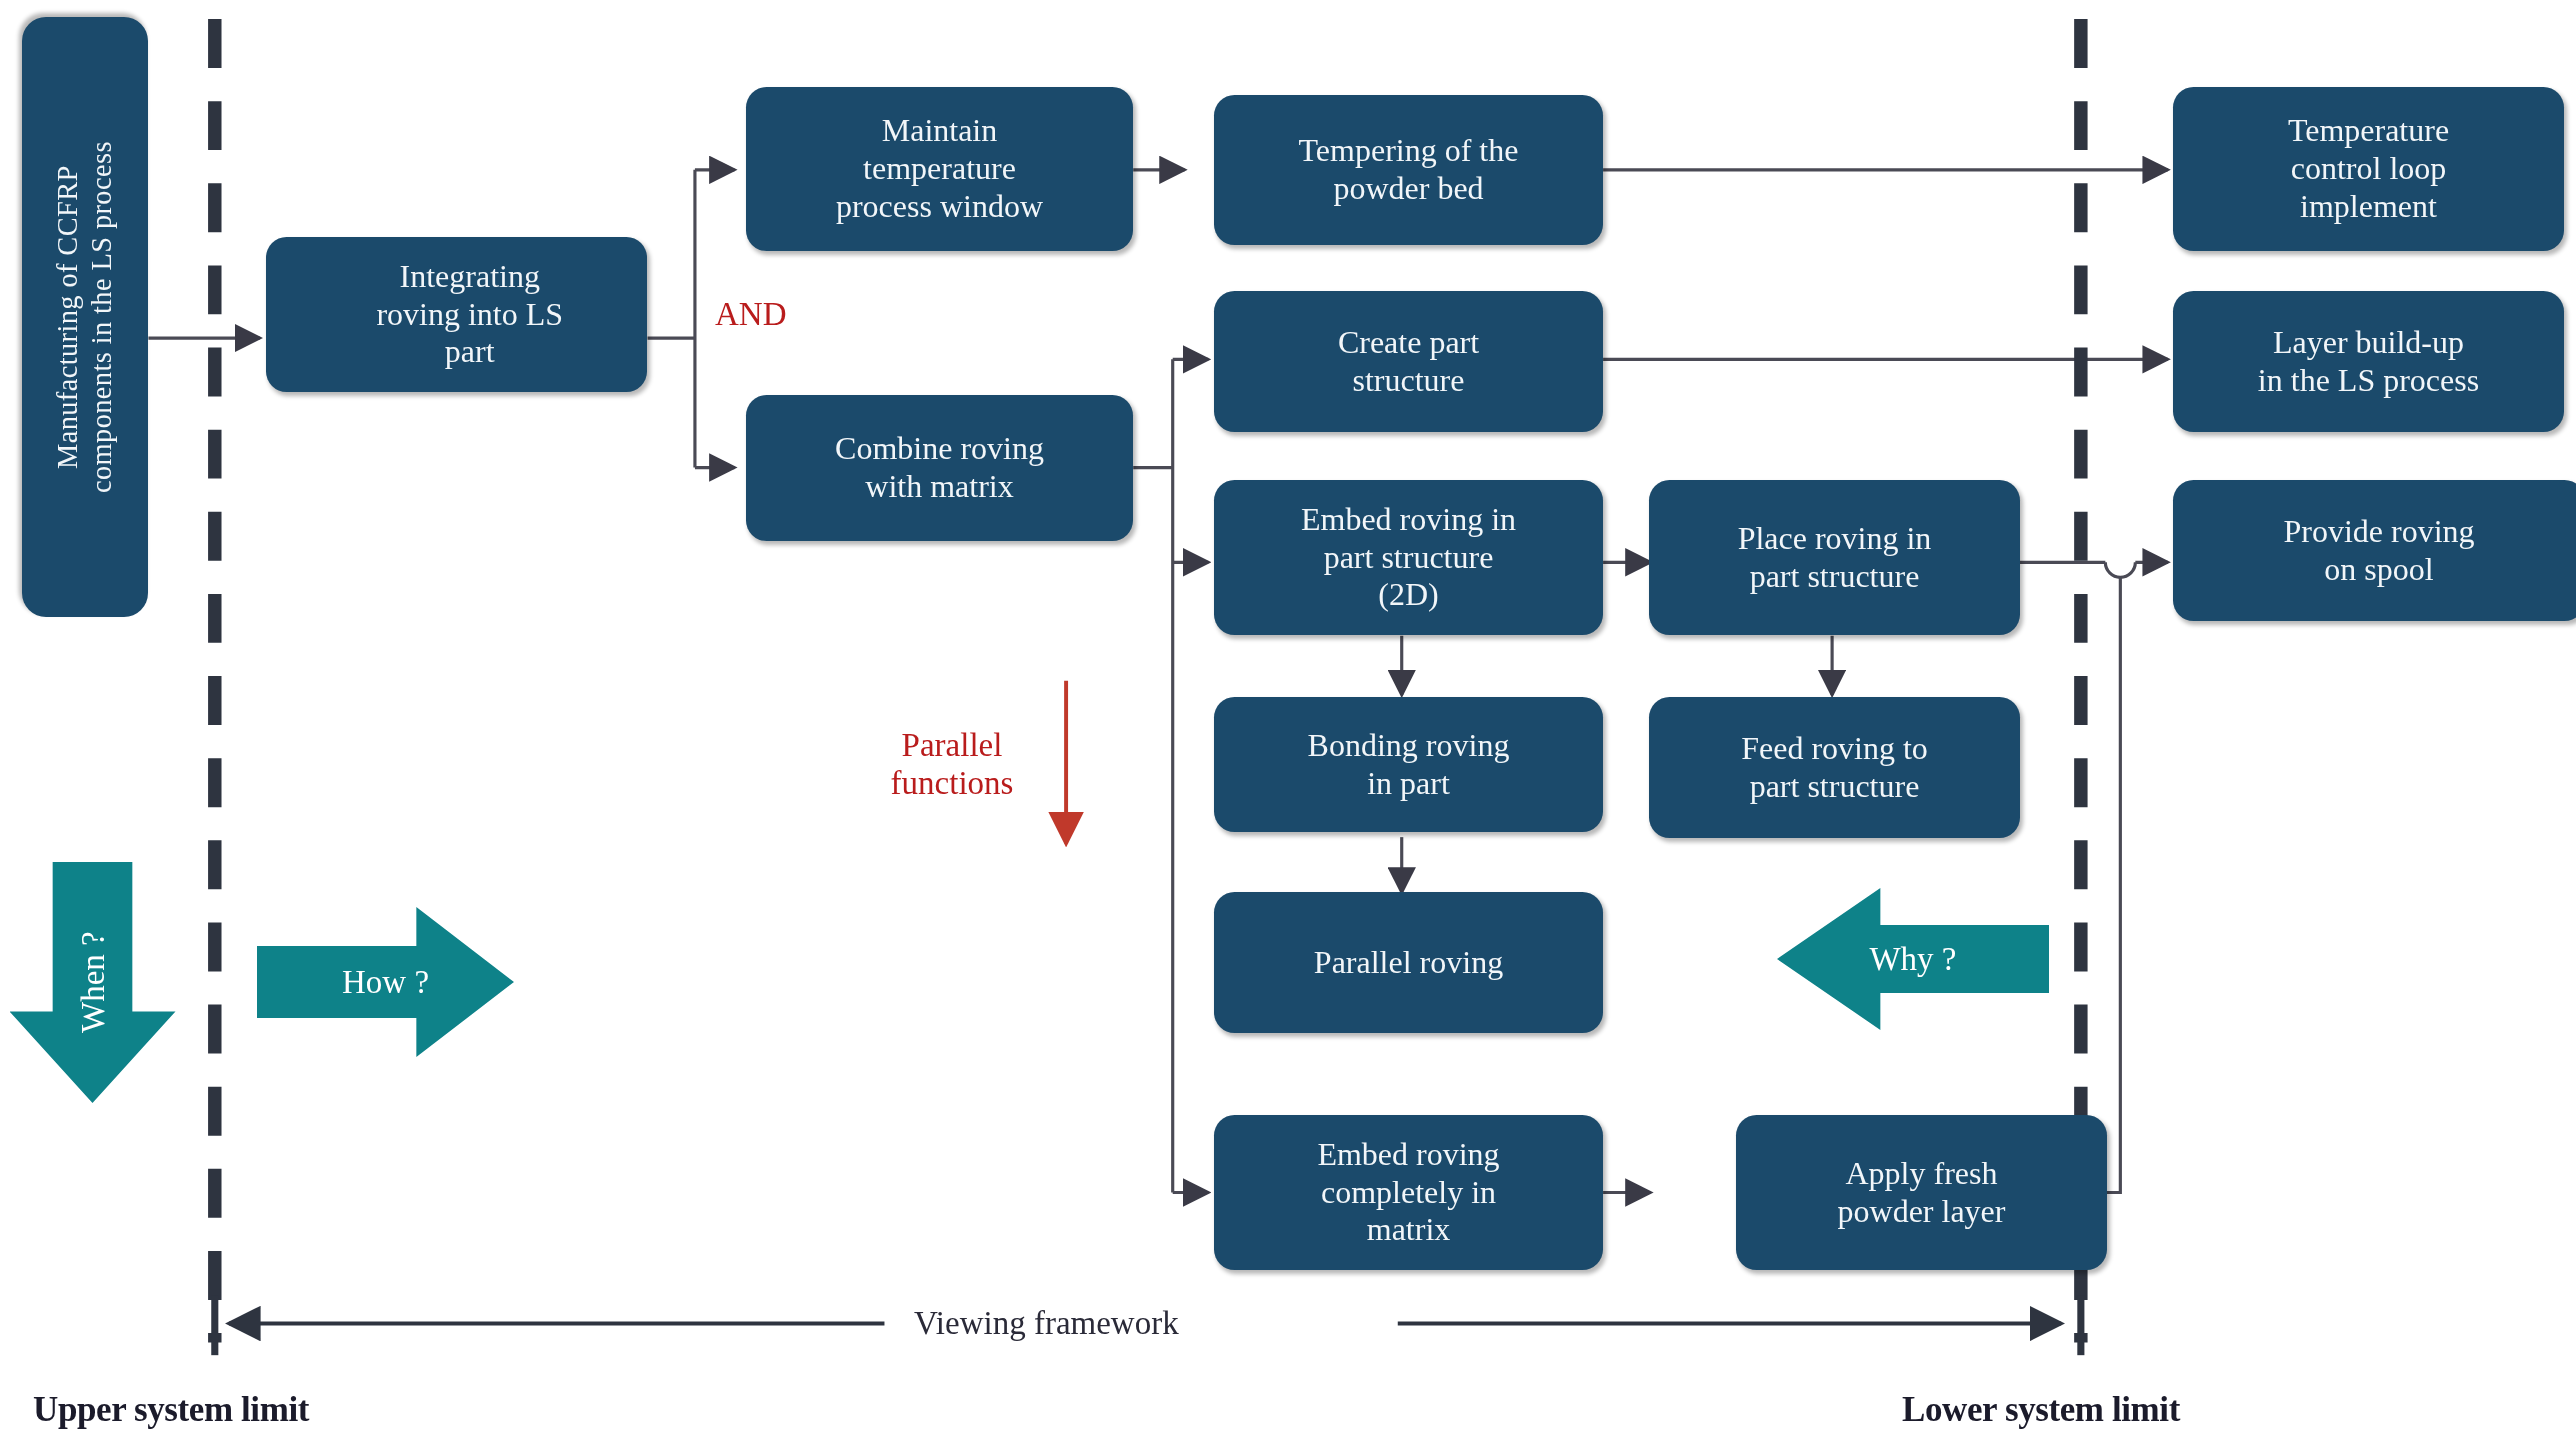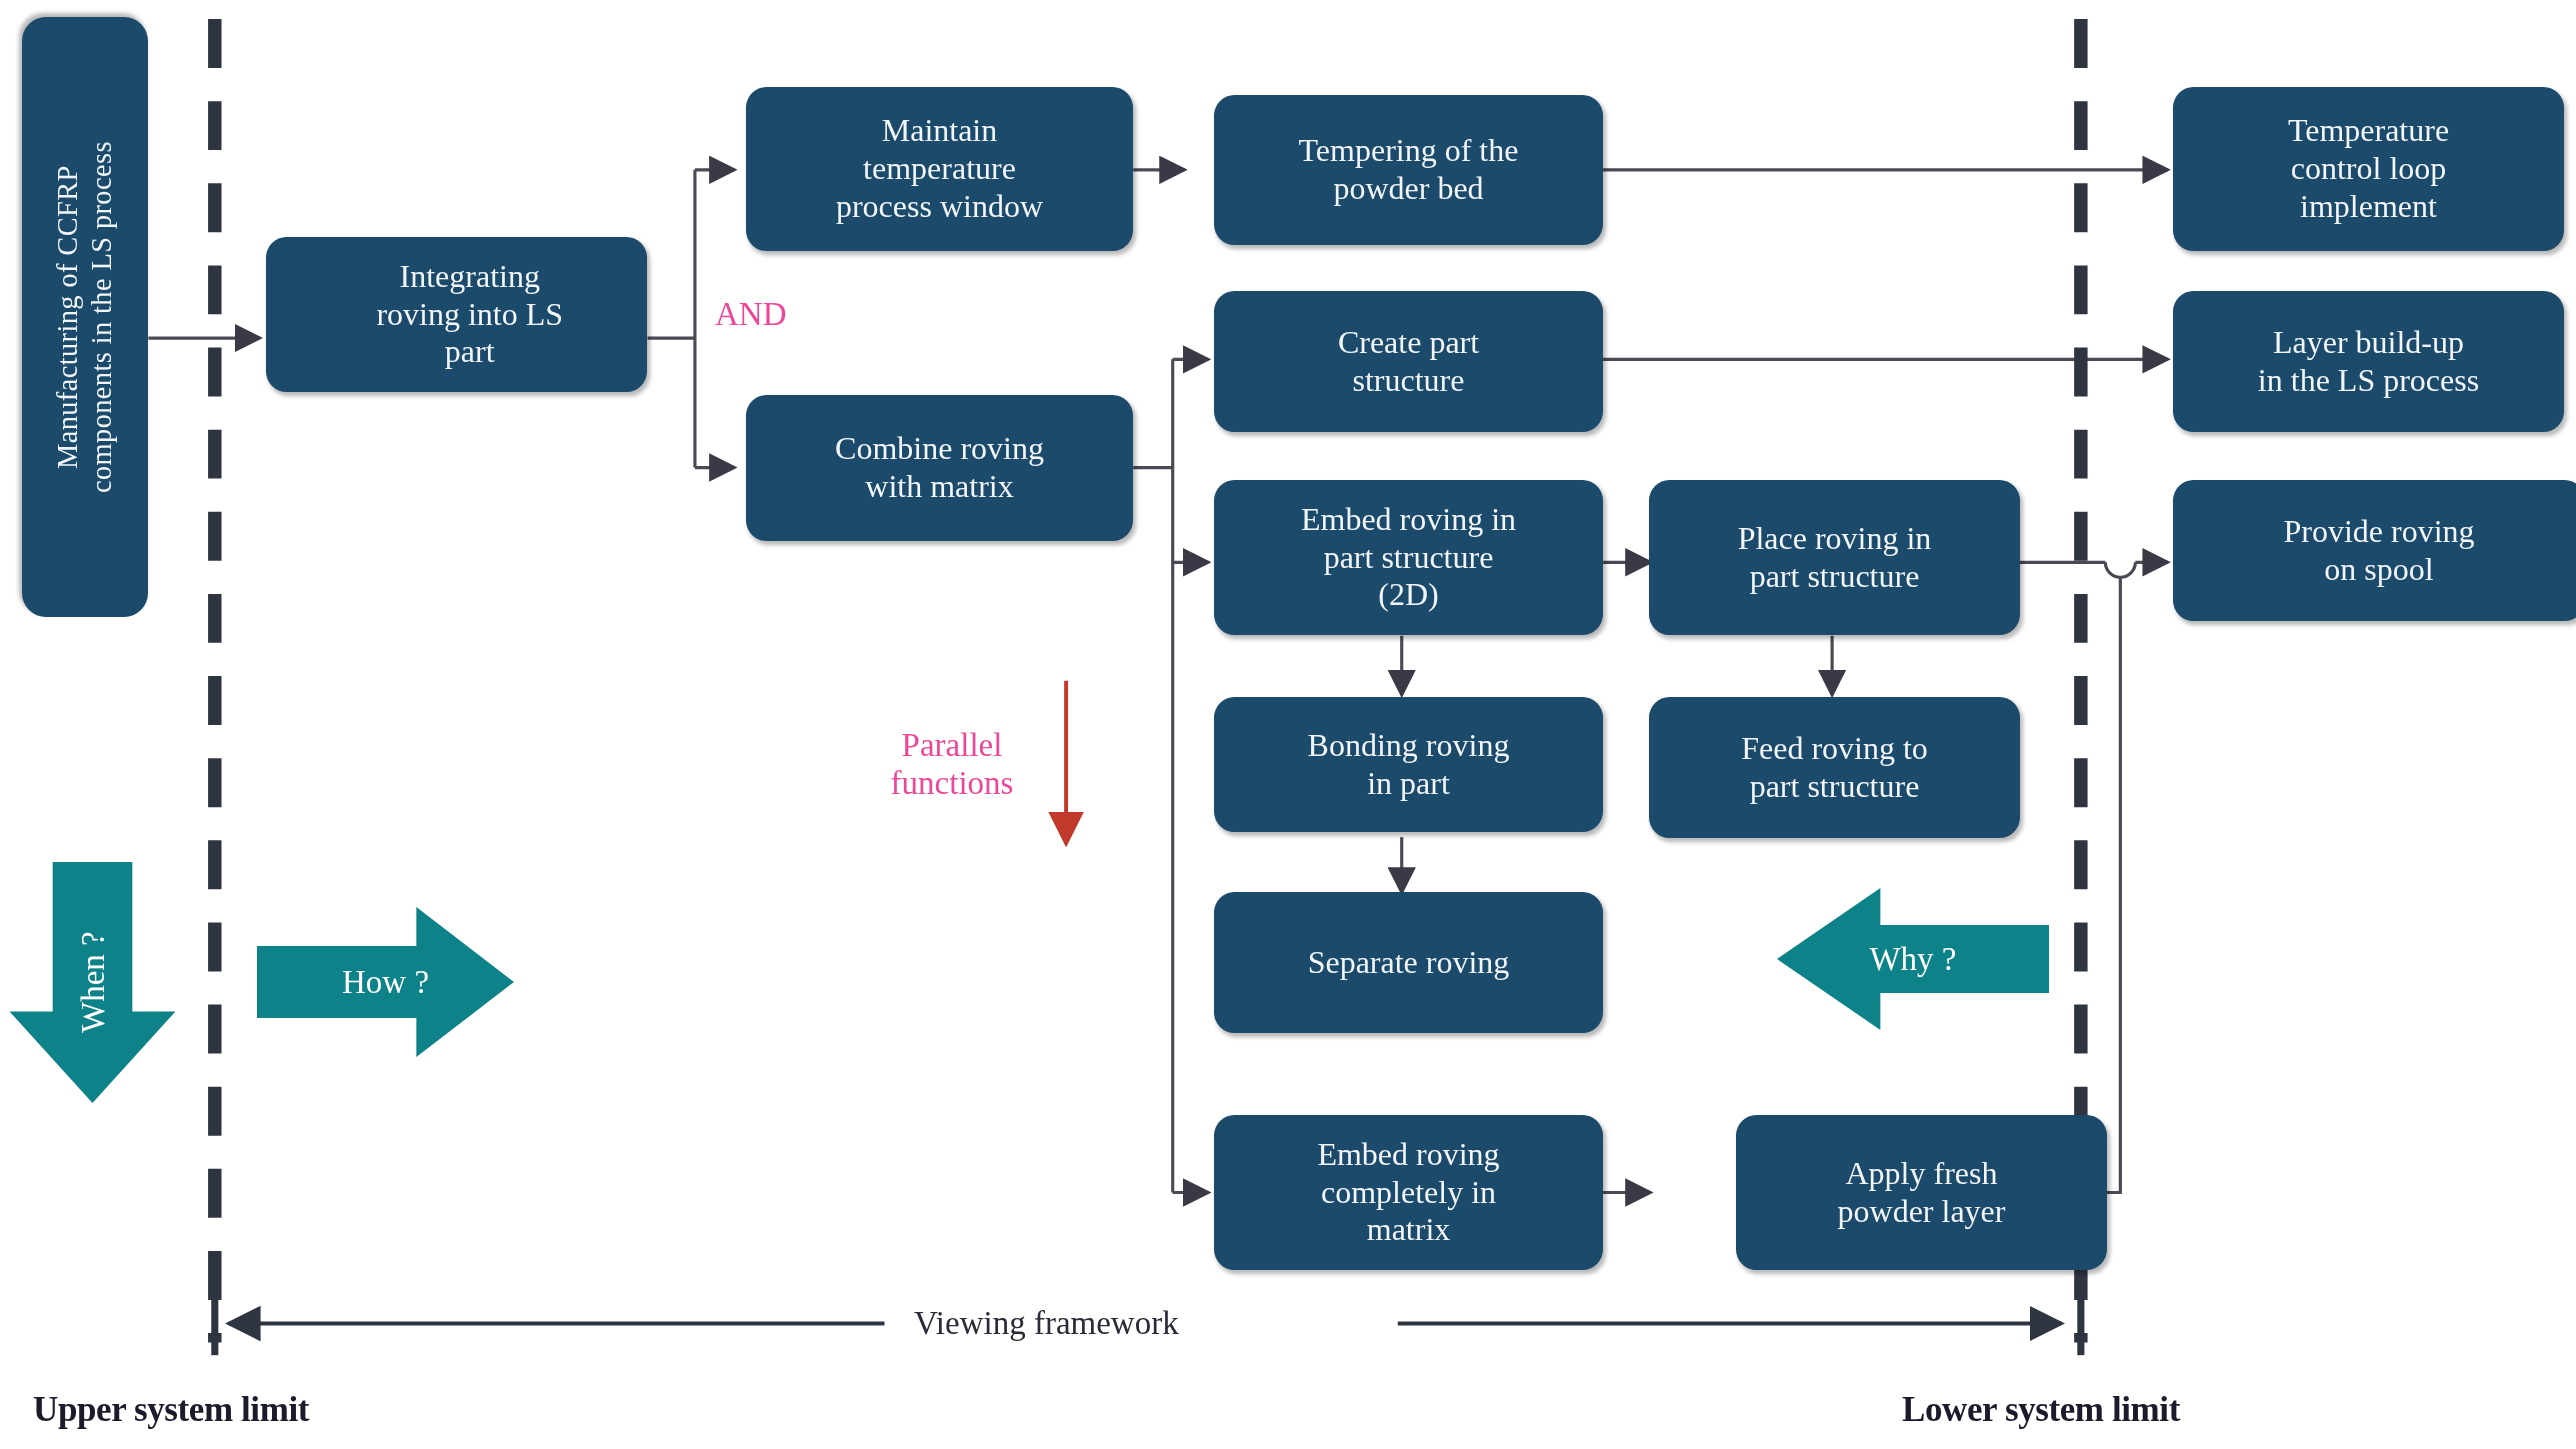--- a/index.html
+++ b/index.html
@@ -24,21 +24,21 @@
   .node.goal{
     border-radius:24px;
     font-size:28.4px;
     writing-mode:vertical-rl;
     transform:rotate(180deg);
     letter-spacing:0.4px;
     padding:11px 4.7px;
   }
 
   .lbl{position:absolute;font-size:32px;color:#111;}
-  .lbl.red{color:#ec4899;font-size:33px;line-height:1.15;text-align:center;white-space:pre-line;}
+  .lbl.red{color:#b91c1c;font-size:33px;line-height:1.15;text-align:center;white-space:pre-line;}
   .lbl.sysname{font-size:35px;font-weight:bold;color:#1b1b2b;letter-spacing:-0.4px;}
   .lbl.vf{font-size:33px;color:#2a2a38;}
 
   .tealarrow{position:absolute;}
   .tealarrow .txt{
     position:absolute;inset:0;
     display:flex;align-items:center;justify-content:center;
     color:#ffffff;font-size:33px;pointer-events:none;
   }
   .tealarrow.vert .txt{writing-mode:vertical-rl;transform:rotate(180deg);}
@@ -140,21 +140,21 @@
   <div class="node" style="left:1214px;top:291px;width:389px;height:141px;">Create part
 structure</div>
 
   <div class="node" style="left:1214px;top:480px;width:389px;height:155px;">Embed roving in
 part structure
 (2D)</div>
 
   <div class="node" style="left:1214px;top:697px;width:389px;height:135px;">Bonding roving
 in part</div>
 
-  <div class="node" style="left:1214px;top:892px;width:389px;height:141px;">Separate roving</div>
+  <div class="node" style="left:1214px;top:892px;width:389px;height:141px;">Parallel roving</div>
 
   <div class="node" style="left:1214px;top:1115px;width:389px;height:155px;">Embed roving
 completely in
 matrix</div>
 
   <div class="node" style="left:1649px;top:480px;width:371px;height:155px;">Place roving in
 part structure</div>
 
   <div class="node" style="left:1649px;top:697px;width:371px;height:141px;">Feed roving to
 part structure</div>

